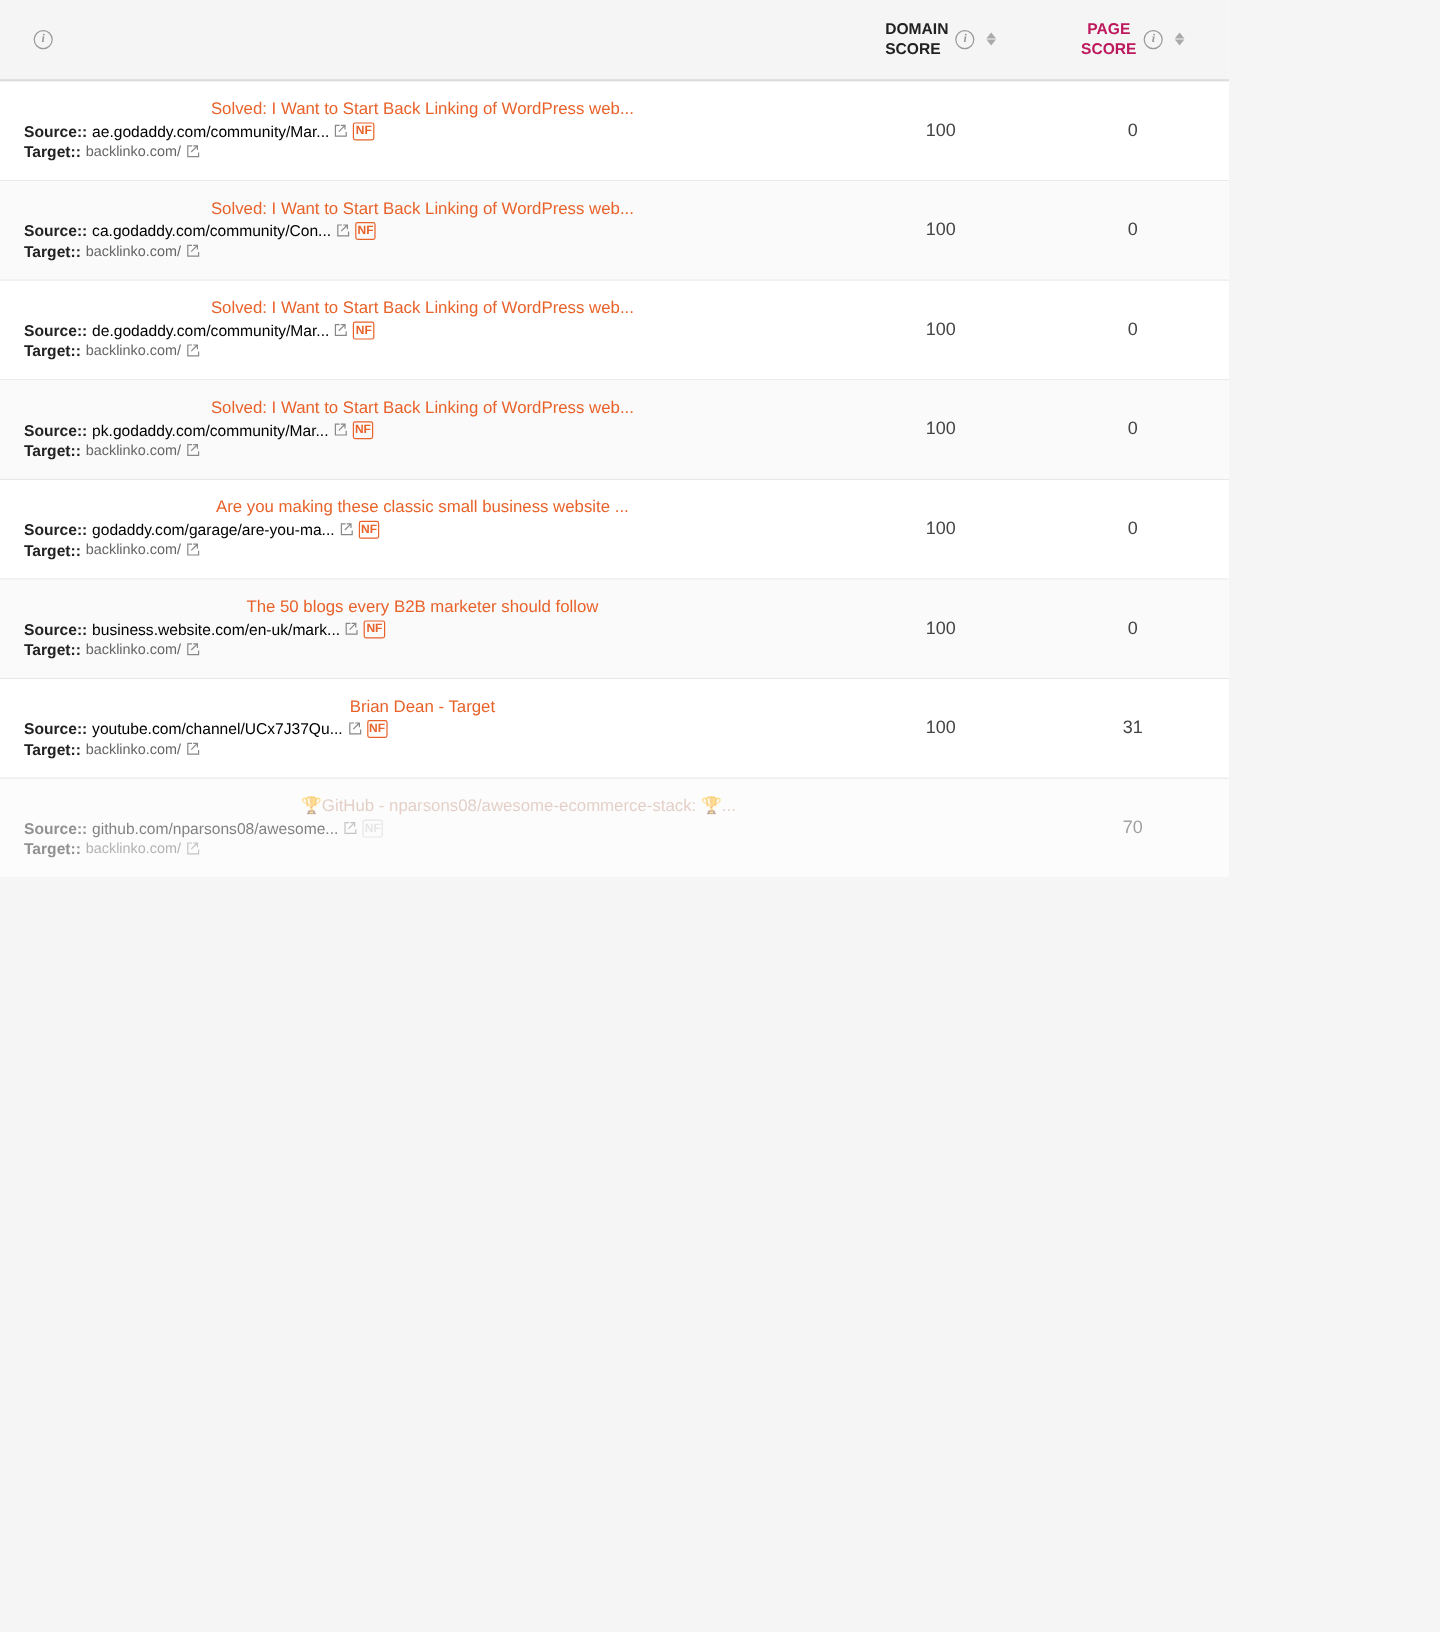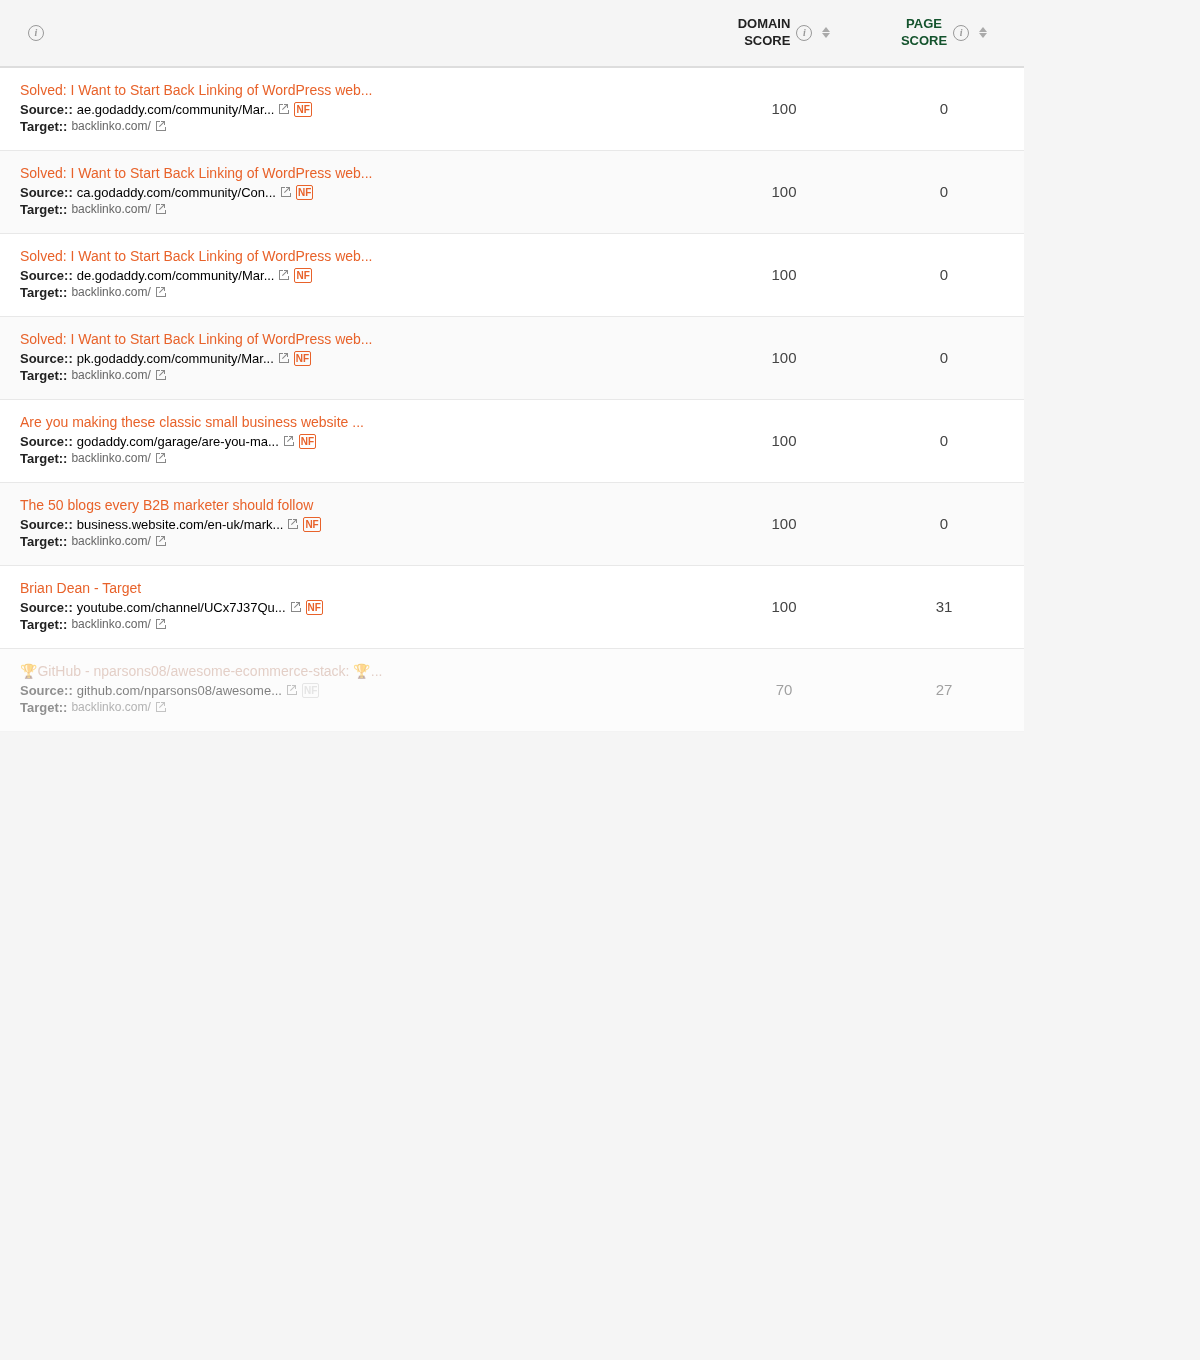--- a/index.html
+++ b/index.html
@@ -97,20 +97,21 @@
     }
     .table-row:nth-child(even) {
       background: #fafafa;
     }
     .table-row.dimmed {
       opacity: 0.5;
     }
     .col-main {
       flex: 1;
       padding: 14px 20px;
+      text-align: center;
     }
     .col-domain {
       width: 160px;
       text-align: center;
       padding: 14px 10px;
       font-size: 15px;
       color: #444;
     }
     .col-page {
       width: 160px;
@@ -187,31 +188,31 @@
 
 <div class="table-wrapper">
 
   <div class="table-header">
     <div class="col-main-header">
       <span></span>
       <span class="info-icon">i</span>
     </div>
     <div class="col-domain-header">
       <div style="display:flex;flex-direction:column;align-items:center;">
-        <div style="font-weight:700;font-size:13px;color:#222;text-align:right;line-height:1.3;">DOMAIN<br>SCORE</div>
+        <div style="font-weight:700;font-size:13px;color:#222;text-align:left;line-height:1.3;">DOMAIN<br>SCORE</div>
       </div>
       <span class="info-icon">i</span>
       <div class="sort-icons">
         <div class="sort-icon sort-up"></div>
         <div class="sort-icon sort-down"></div>
       </div>
     </div>
     <div class="col-page-header">
       <div style="display:flex;flex-direction:column;align-items:center;">
-        <div style="font-weight:700;font-size:13px;color:#14532d;text-align:center;line-height:1.3;">PAGE<br>SCORE</div>
+        <div style="font-weight:700;font-size:13px;color:#be185d;text-align:center;line-height:1.3;">PAGE<br>SCORE</div>
       </div>
       <span class="info-icon">i</span>
       <div class="sort-icons">
         <div class="sort-icon sort-up"></div>
         <div class="sort-icon sort-down"></div>
       </div>
     </div>
   </div>
 
   <div id="table-body">
@@ -382,16 +383,15 @@
         </div>
         <div class="target-line">
           <span class="label">Target::</span>
           <span class="target-url">backlinko.com/</span>
           <span class="external-icon"><svg viewBox="0 0 12 12" xmlns="http://www.w3.org/2000/svg">
     <path d="M10 7v3H2V2h3V1H1v10h10V7h-1zm0-6H6v1h2.29L4 6.29l.71.71L9 2.71V5h1V1z" fill="#888"></path>
   </svg></span>
         </div>
       </div>
       <div class="col-domain">70</div>
-      <div class="col-page">27</div>
     </div>
     </div>
 </div>
 
 </body></html>

